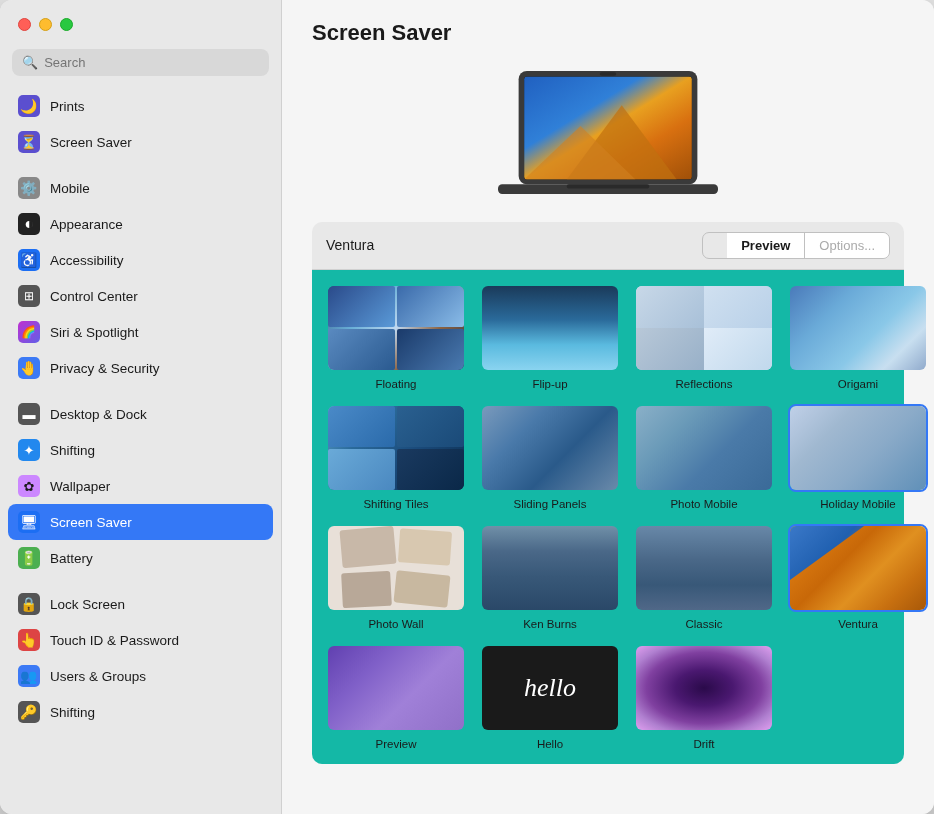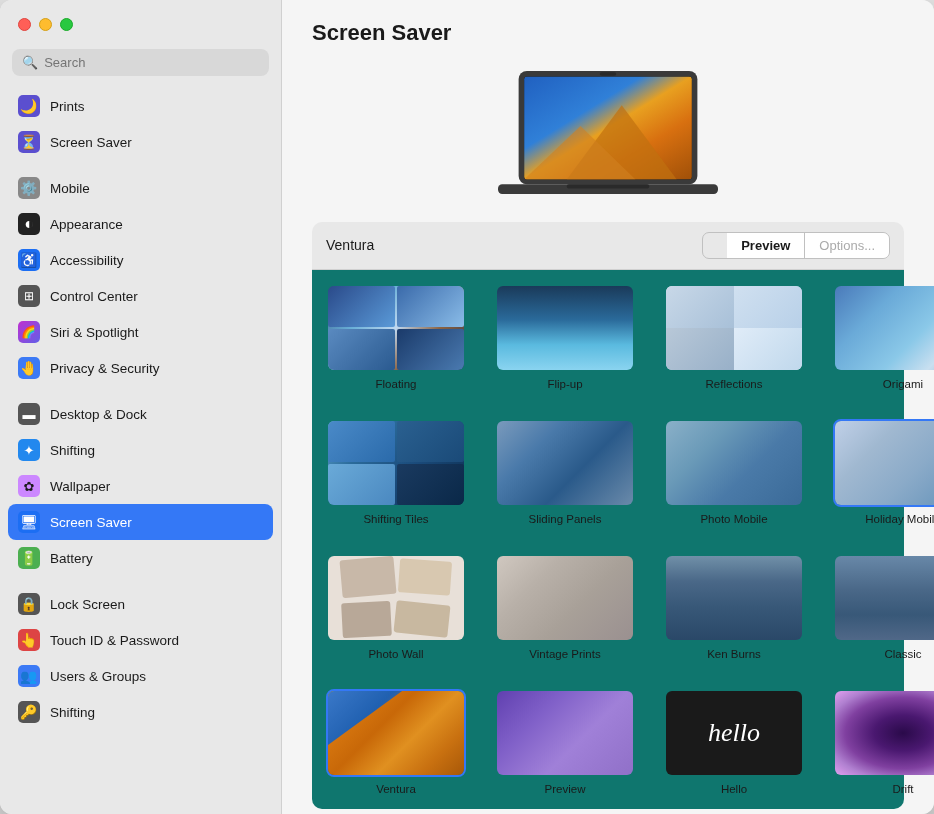--- a/index.html
+++ b/index.html
@@ -148,26 +148,26 @@
       padding: 5px 14px;
       font-size: 13px;
       background: white;
       border: none;
       cursor: pointer;
       color: #1a1a1a;
     }
     .btn-seg:first-child { border-right: 1px solid #c0c0c0; font-weight: 600; }
     .btn-seg.disabled { color: #aaa; }
     .grid-container {
-      background: #0f766e;
+      background: #14b8a6;
       border-radius: 0 0 10px 10px;
       padding: 14px;
       display: grid;
       grid-template-columns: repeat(4, 1fr);
-      gap: 29px;
+      gap: 14px;
     }
     .grid-item {
       display: flex;
       flex-direction: column;
       align-items: center;
       gap: 6px;
       cursor: pointer;
     }
     .grid-thumb {
       width: 140px;
@@ -507,26 +507,20 @@
             <div style="width:40%;height:45%;background:#c8b8a8;border-radius:3px;margin:2px;transform:rotate(-5deg)"></div>
             <div style="width:38%;height:40%;background:#d8c8b0;border-radius:3px;margin:2px;transform:rotate(4deg)"></div>
             <div style="width:36%;height:42%;background:#b8a898;border-radius:3px;margin:2px;transform:rotate(-3deg)"></div>
             <div style="width:40%;height:38%;background:#c8b8a0;border-radius:3px;margin:2px;transform:rotate(6deg)"></div>
           </div>
         </div>
         <span class="grid-label">Photo Wall</span>
       </div>
       <div class="grid-item">
         <div class="grid-thumb">
-          <div class="thumb-vintage"></div>
-        </div>
-        <span class="grid-label">Vintage Prints</span>
-      </div>
-      <div class="grid-item">
-        <div class="grid-thumb">
           <div class="thumb-kenburns"></div>
         </div>
         <span class="grid-label">Ken Burns</span>
       </div>
       <div class="grid-item">
         <div class="grid-thumb">
           <div class="thumb-classic"></div>
         </div>
         <span class="grid-label">Classic</span>
       </div>

